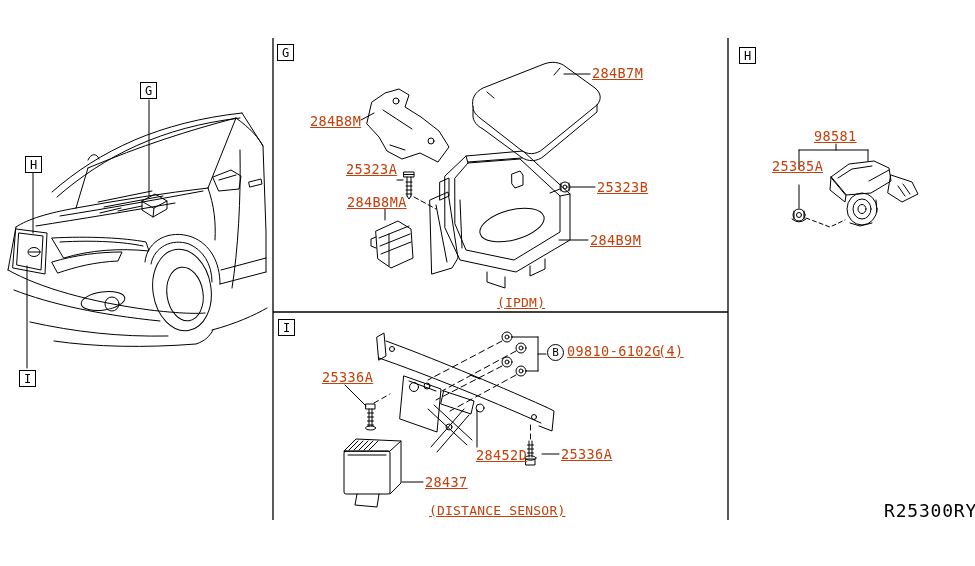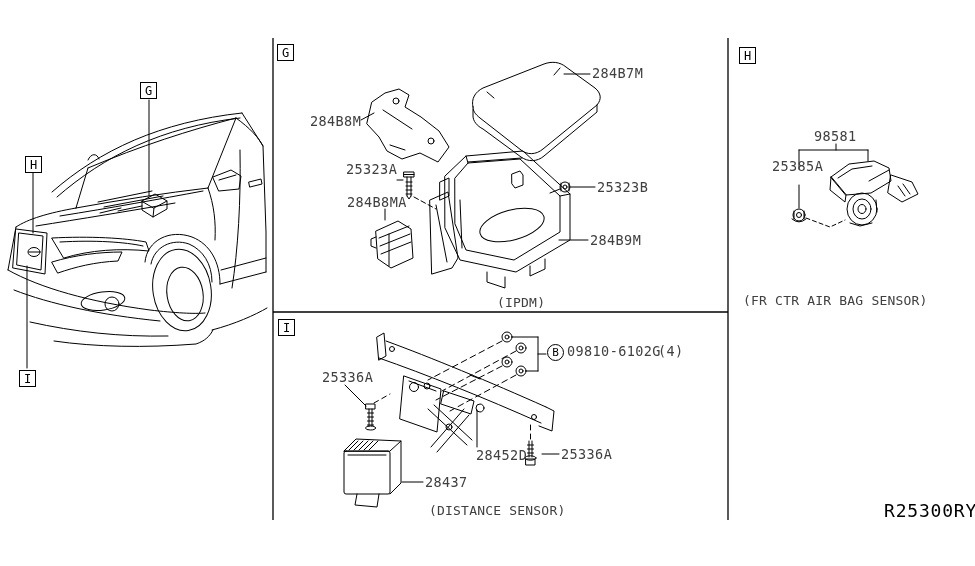--- a/index.html
+++ b/index.html
@@ -3,21 +3,21 @@
 <meta charset="utf-8">
 <style>
   html,body { margin:0; padding:0; background:#fff; }
   .stage {
     position:relative; width:975px; height:566px; background:#ffffff;
     font-family:"DejaVu Sans Mono", monospace; color:#000; overflow:hidden;
   }
   svg.art { position:absolute; left:0; top:0; }
   .lbl {
     position:absolute; font-size:13.5px; line-height:13px;
-    letter-spacing:0.4px; white-space:nowrap; color:#404040;
+    letter-spacing:0.4px; white-space:nowrap; color:#c2410c;text-decoration:underline;
   }
   .cap { font-size:13px; letter-spacing:0.2px; }
   .marker {
     position:absolute; width:15px; height:15px; border:1.6px solid #000;
     display:flex; align-items:center; justify-content:center;
     font-size:12px; line-height:12px; background:#fff;
   }
   .circle-b {
     position:absolute; width:15px; height:15px; border:1.4px solid #000;
     border-radius:50%; display:flex; align-items:center; justify-content:center;
@@ -223,21 +223,20 @@
   <div class="lbl" style="left:592px; top:67px;">284B7M</div>
   <div class="lbl" style="left:310px; top:115px;">284B8M</div>
   <div class="lbl" style="left:346px; top:163px;">25323A</div>
   <div class="lbl" style="left:347px; top:196px;">284B8MA</div>
   <div class="lbl" style="left:597px; top:181px;">25323B</div>
   <div class="lbl" style="left:590px; top:234px;">284B9M</div>
   <div class="lbl cap" style="left:485px; top:296px;margin-left:12px;">(IPDM)</div>
 
   <div class="lbl" style="left:814px; top:130px;">98581</div>
   <div class="lbl" style="left:772px; top:160px;">25385A</div>
-  <div class="lbl cap" style="left:743px; top:294px;">(FR CTR AIR BAG SENSOR)</div>
 
   <div class="lbl" style="left:322px; top:371px;">25336A</div>
   <div class="circle-b" style="left:547px; top:344px;">B</div>
   <div class="lbl" style="left:567px; top:345px;">09810-6102G</div>
   <div class="lbl" style="left:658px; top:345px;">(4)</div>
   <div class="lbl" style="left:476px; top:449px;">28452D</div>
   <div class="lbl" style="left:561px; top:448px;">25336A</div>
   <div class="lbl" style="left:425px; top:476px;">28437</div>
   <div class="lbl cap" style="left:429px; top:504px;">(DISTANCE SENSOR)</div>
 

